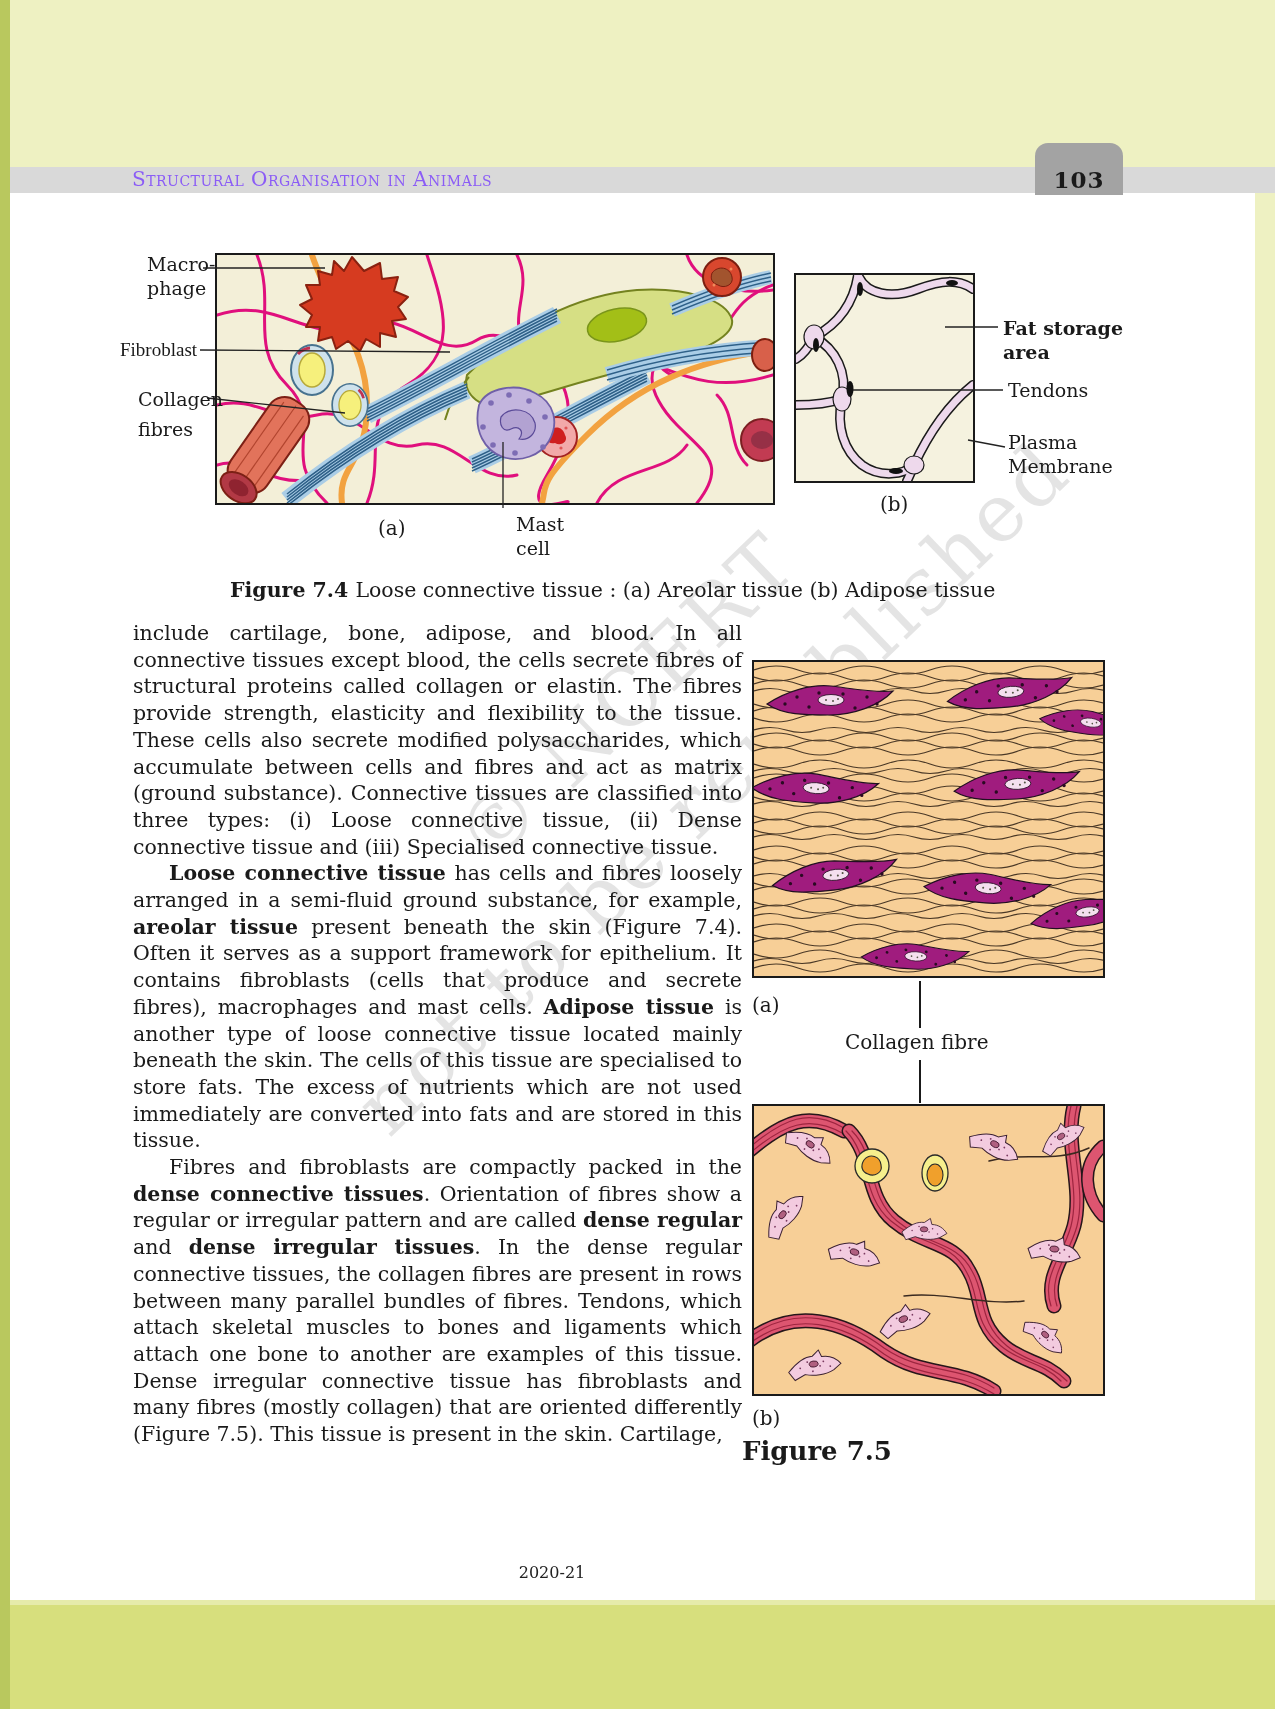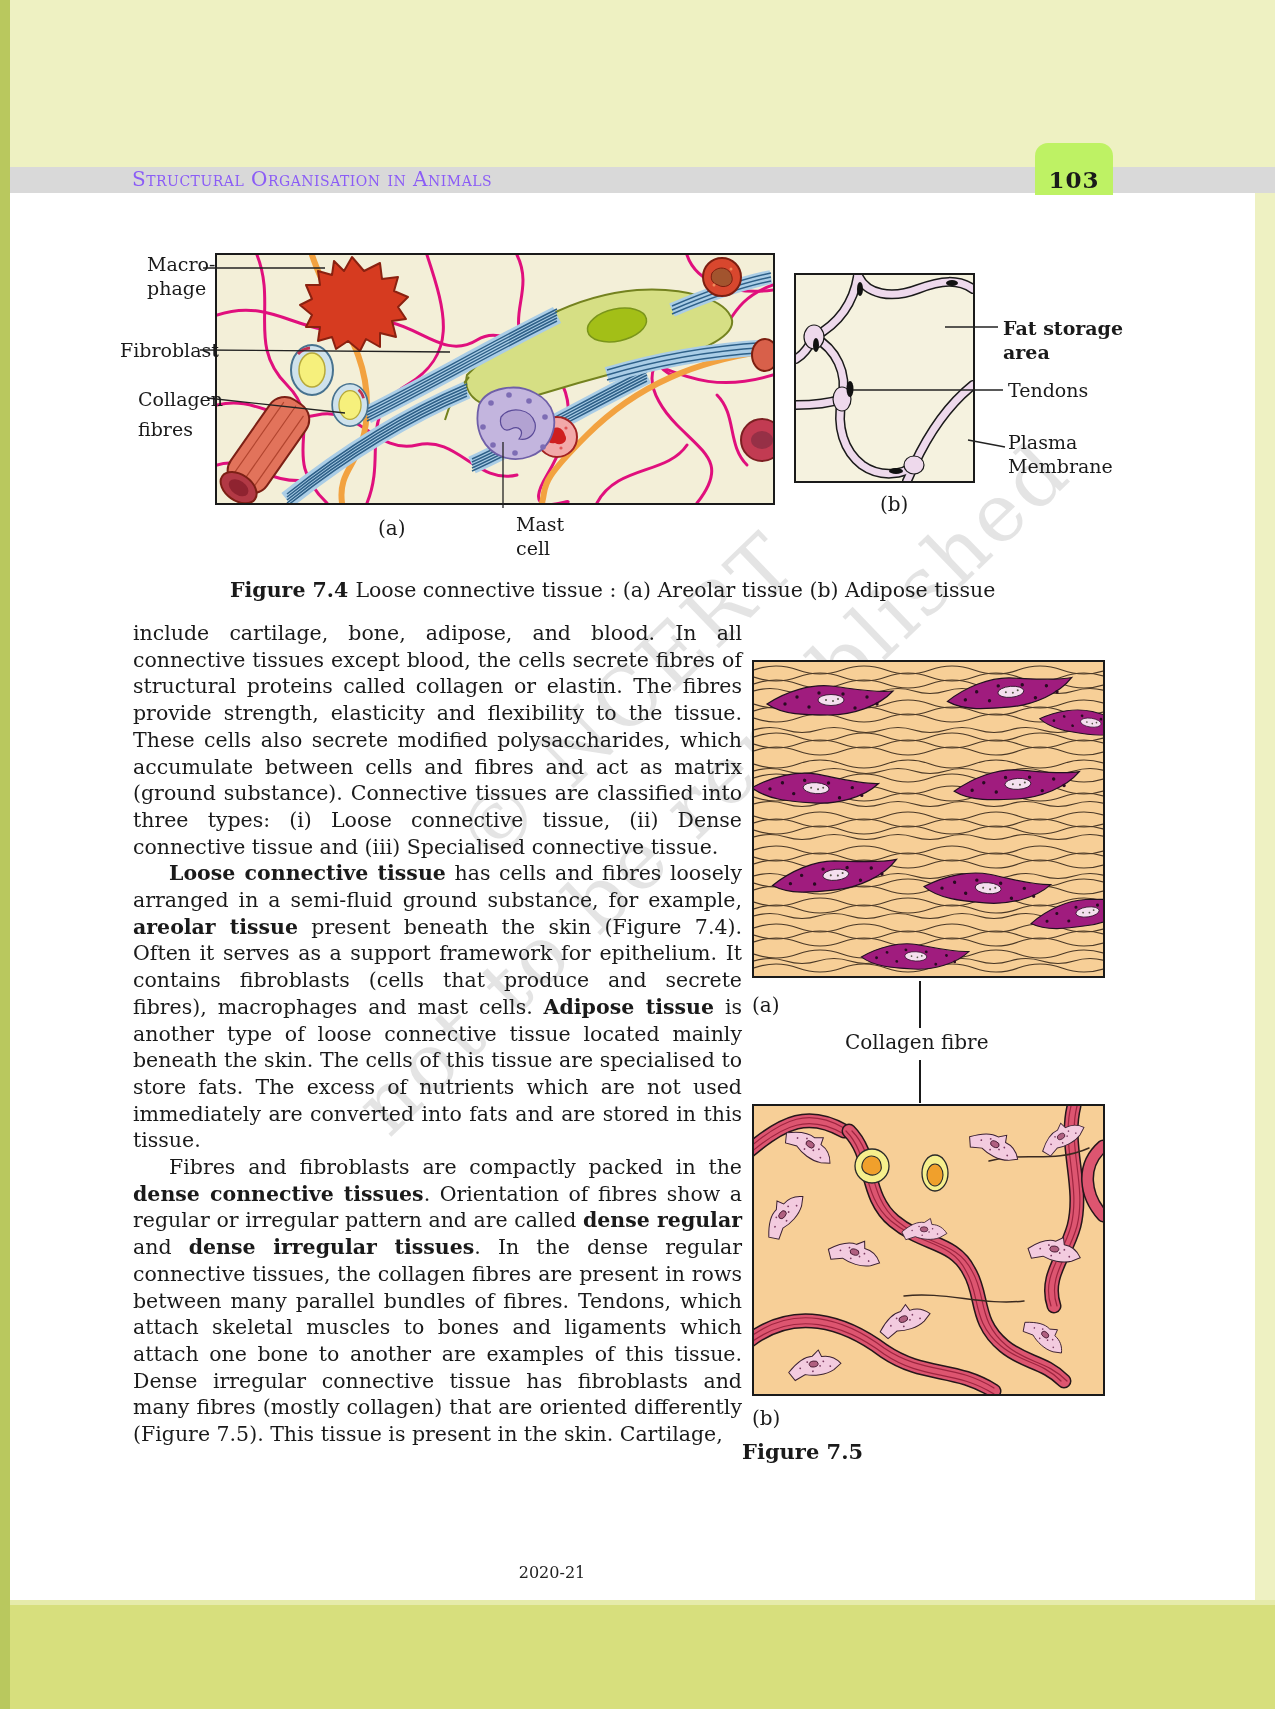--- a/index.html
+++ b/index.html
@@ -8,35 +8,35 @@
     font-family:"DejaVu Serif","Liberation Serif",serif;color:#1a1a1a;
     overflow:hidden;
   }
   .abs{position:absolute;}
   
   .strip-left{left:0;top:0;width:10px;height:1709px;background:#b9c85e;}
   .strip-right{right:0;top:0;width:20px;height:1709px;background:#eef1c2;}
   .top-band{left:10px;top:0;width:1245px;height:167px;background:#eef1c2;}
   .header-bar{left:10px;top:167px;width:1265px;height:26px;background:#d9d9d9;}
   .bottom-bar{left:10px;top:1600px;width:1265px;height:109px;background:#d7df7d;border-top:5px solid #e6ebab;}
-  .page-tab{left:1035px;top:143px;width:78px;height:52px;background:#bef264;border-radius:13px 13px 0 0;
+  .page-tab{left:1035px;top:143px;width:88px;height:52px;background:#a3a3a3;border-radius:13px 13px 0 0;
     display:flex;align-items:flex-end;justify-content:center;padding-bottom:2px;box-sizing:border-box;}
   .page-num{font-weight:bold;font-size:23px;letter-spacing:1px;}
   .header-title{left:132px;top:166px;font-variant:small-caps;font-size:20px;letter-spacing:0.5px;color:#8b5cf6;line-height:27px;}
   
   .watermark{left:150px;top:620px;width:1040px;text-align:center;
     transform:rotate(-44deg);color:rgba(90,90,90,0.16);font-size:80px;line-height:1.55;
     letter-spacing:4px;pointer-events:none;white-space:nowrap;}
   
   .figbox{border:2px solid #1a1a1a;box-sizing:border-box;overflow:hidden;}
   .lbl{font-size:19px;line-height:24px;white-space:pre-line;}
   .sub{font-size:20px;}
   
   .cap74{left:230px;top:578px;width:790px;font-size:20.5px;}
-  .cap75{left:742px;top:1440px;width:380px;font-size:21px;line-height:23px;display:flex;}
+  .cap75{left:742px;top:1440px;width:380px;font-size:26px;line-height:23px;display:flex;}
   .cap75 .caplabel{font-weight:bold;white-space:nowrap;margin-right:14px;}
   
   .bodycol{left:109px;top:620px;width:609px;font-size:20.5px;line-height:26.7px;text-align:justify;margin-left:24px;}
   .bodycol p{margin:0;}
   .bodycol p.ind{text-indent:36px;}
   .vline{width:2px;background:#1a1a1a;}
   .footer{left:0;top:1563px;width:1104px;text-align:center;font-size:16px;color:#222;}
 </style>
 </head>
 <body>
@@ -229,21 +229,21 @@
     <line x1="107" y1="168" x2="245" y2="183"></line>
     <line x1="403" y1="212" x2="403" y2="278"></line>
     <line x1="845" y1="97" x2="898" y2="97"></line>
     <line x1="753" y1="160" x2="903" y2="160"></line>
     <line x1="868" y1="210" x2="905" y2="217"></line>
   </g>
 </svg>
 
 <div class="abs lbl" style="left:147px;top:252px;">Macro-
 phage</div>
-<div class="abs lbl" style="left:120px;top:338px;">Fibroblast</div>
+<div class="abs lbl" style="left:120px;top:338px;font-family:Liberation Serif, serif;">Fibroblast</div>
 <div class="abs lbl" style="left:138px;top:384px;line-height:30px;">Collagen
 fibres</div>
 <div class="abs lbl" style="left:516px;top:512px;">Mast
 cell</div>
 <div class="abs lbl" style="left:1003px;top:316px;font-weight:bold;">Fat storage
 area</div>
 <div class="abs lbl" style="left:1008px;top:378px;">Tendons</div>
 <div class="abs lbl" style="left:1008px;top:430px;">Plasma
 Membrane</div>
 <div class="abs sub" style="left:378px;top:516px;">(a)</div>

